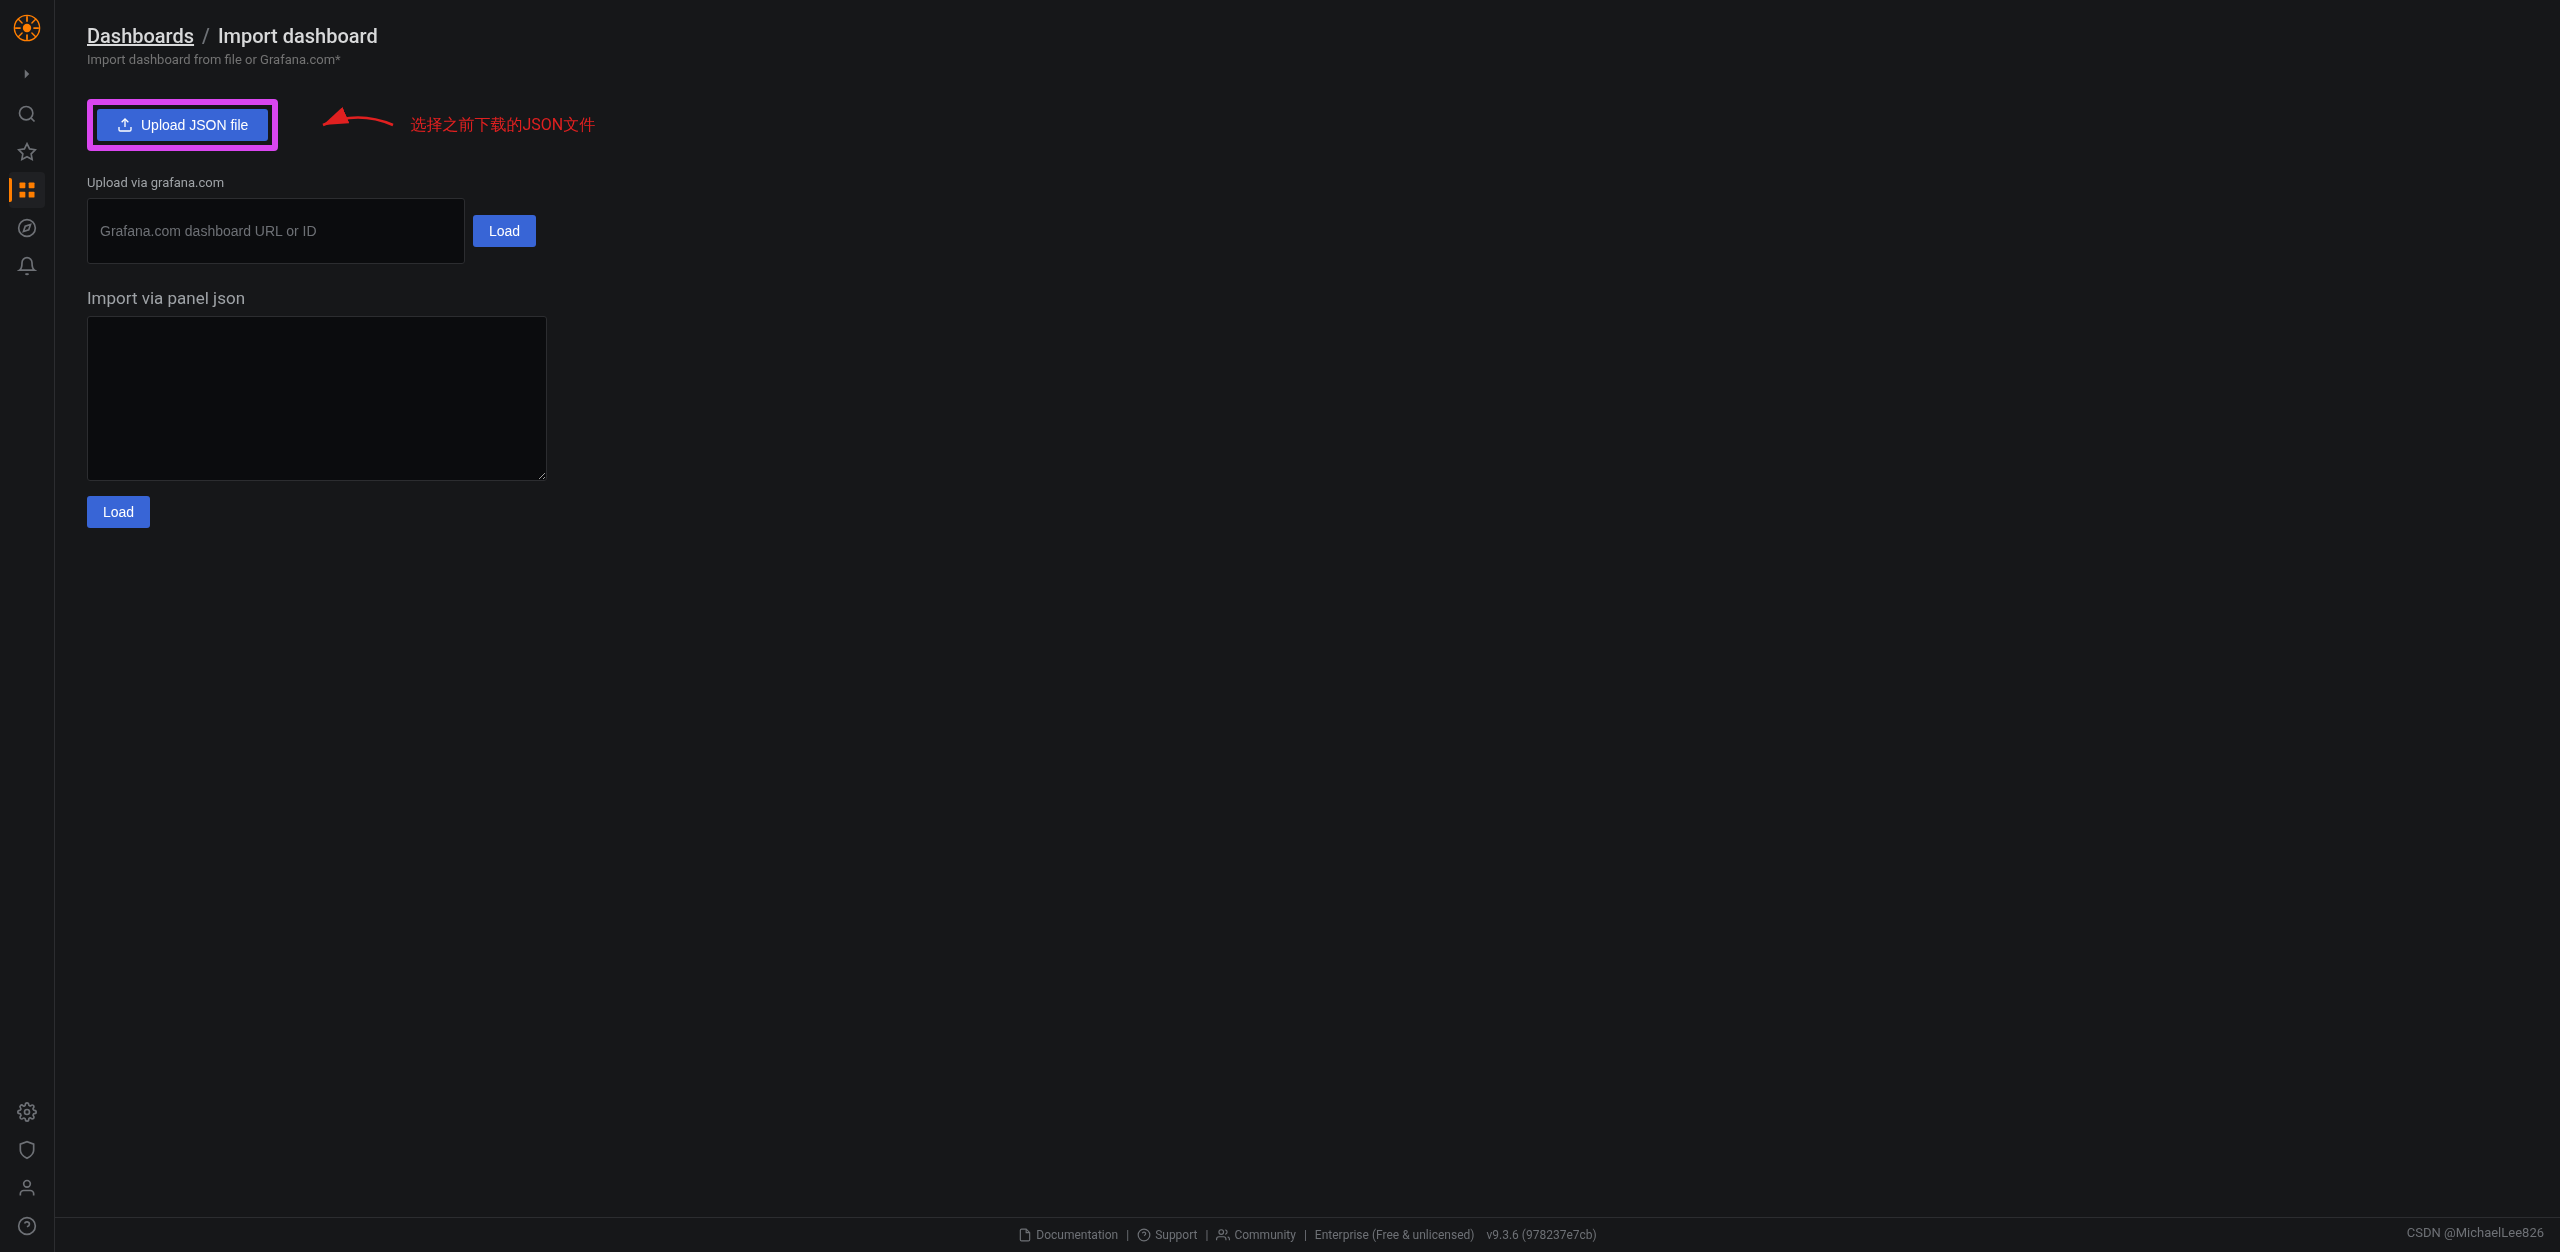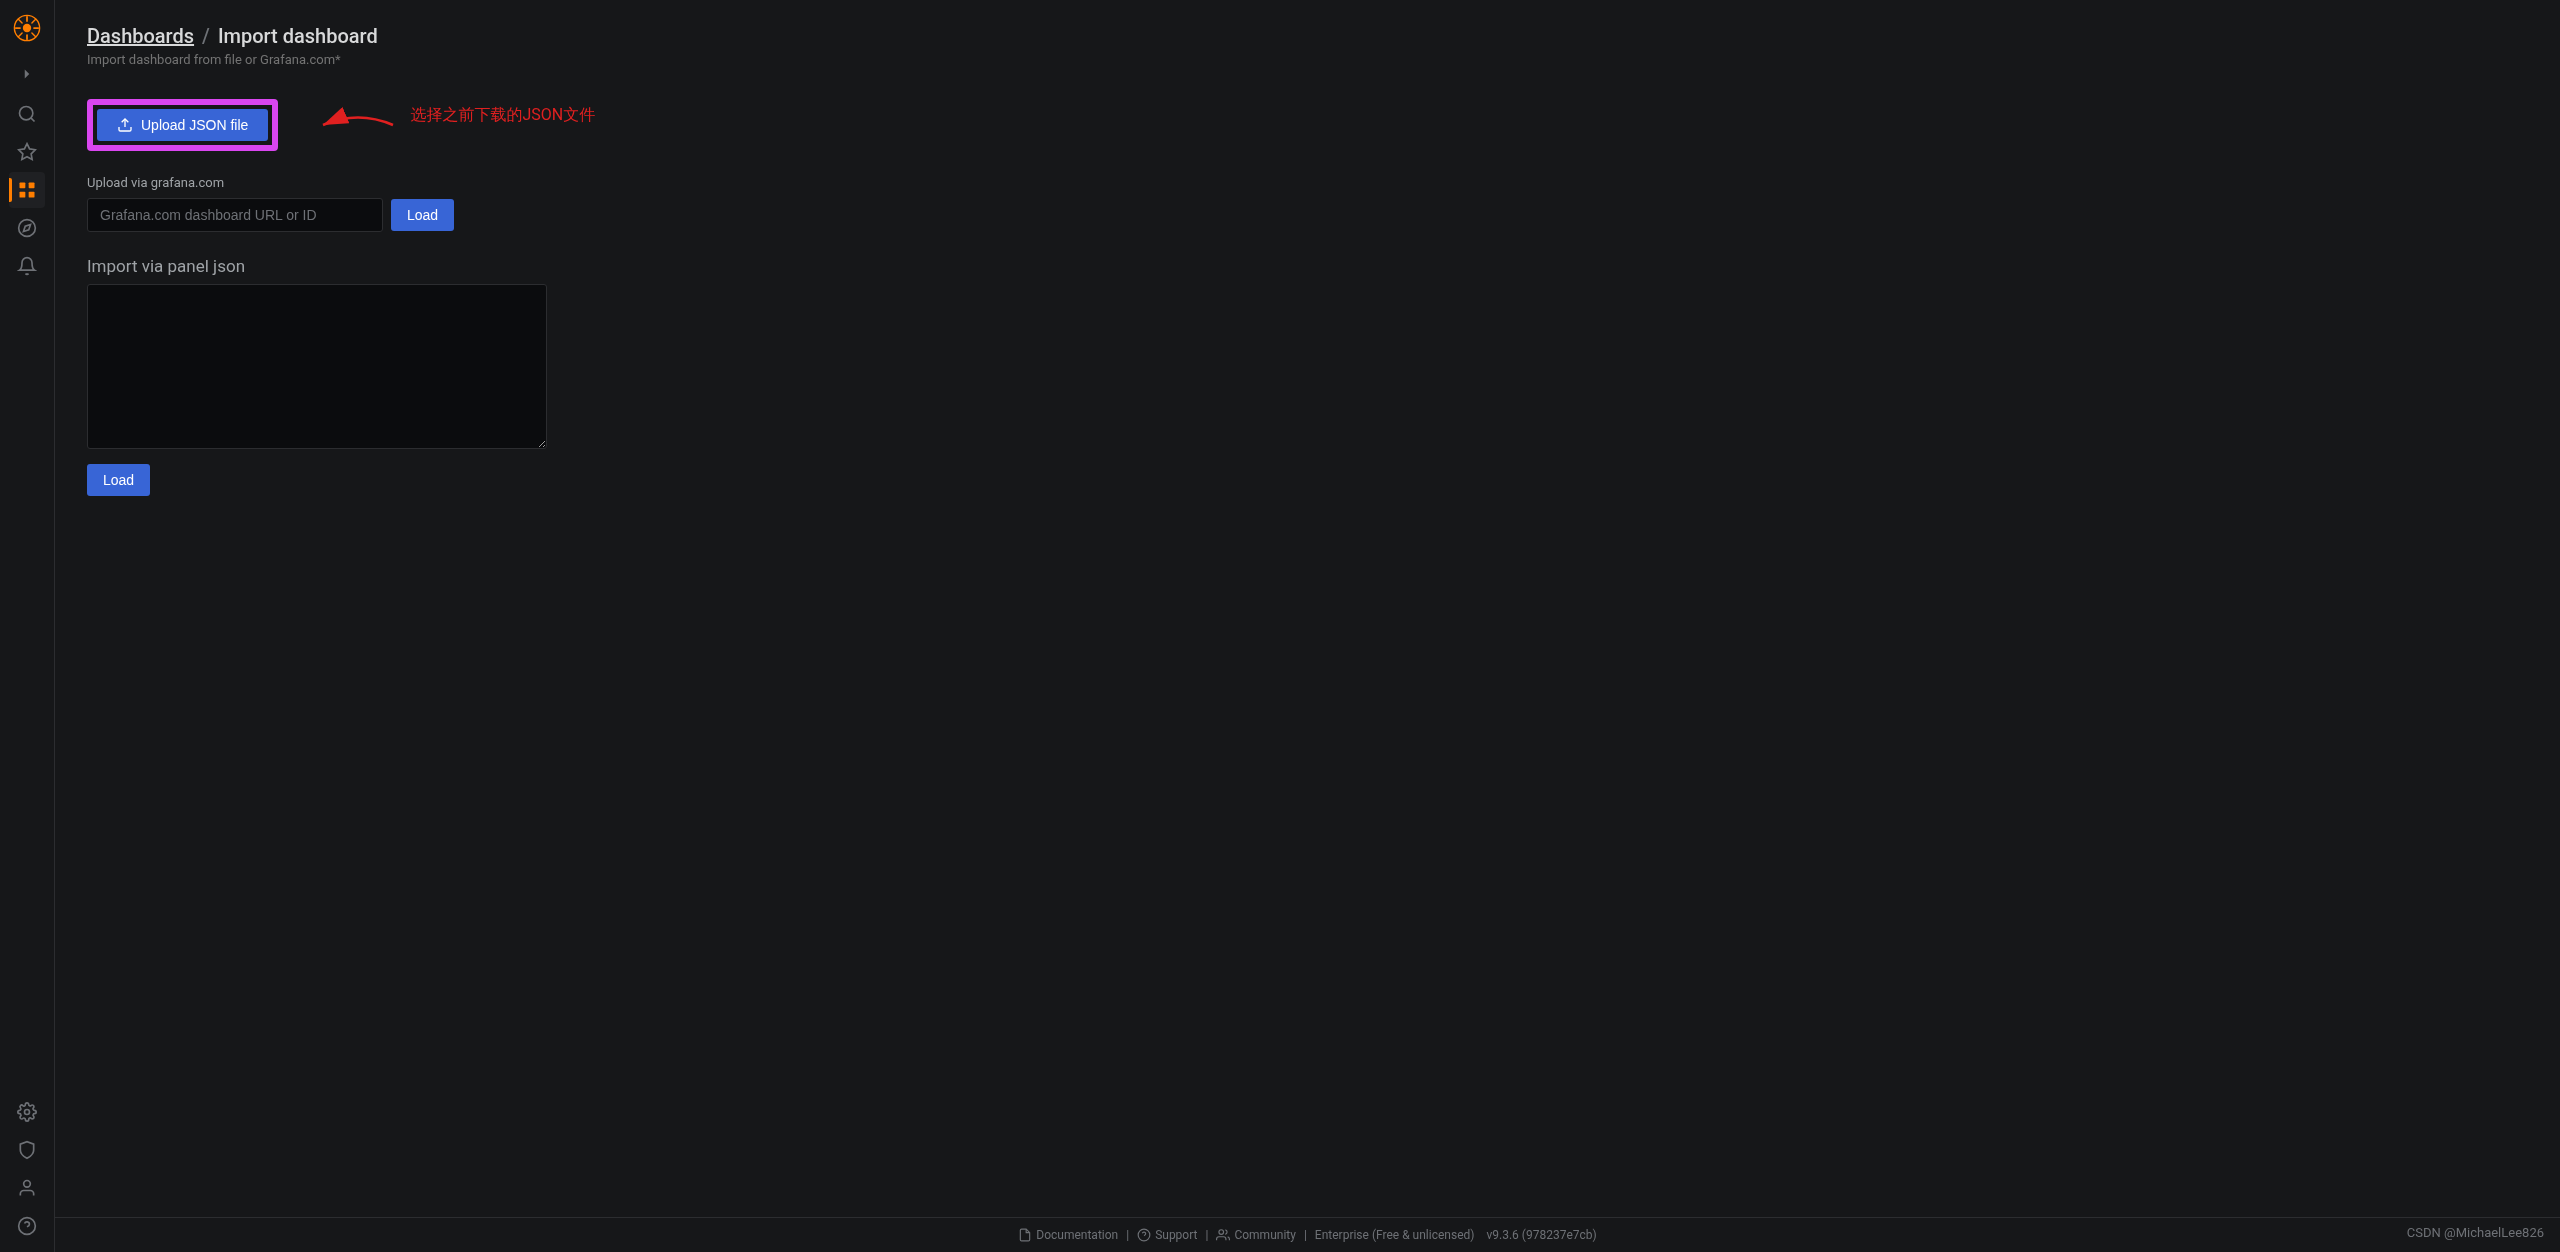--- a/index.html
+++ b/index.html
@@ -165,21 +165,21 @@
       border-radius: 3px;
       cursor: pointer;
       font-size: 14px;
       display: flex;
       align-items: center;
       gap: 8px;
     }
 
     .annotation-arrow {
       display: flex;
-      align-items: flex-start;
+      align-items: center;
       gap: 12px;
       color: #e02020;
     }
 
     .annotation-text {
       color: #e02020;
       font-size: 16px;
     }
 
     
@@ -196,24 +196,24 @@
     .import-grafana-row {
       display: flex;
       align-items: center;
       gap: 8px;
     }
 
     .grafana-url-input {
       background-color: #0b0c0e;
       border: 1px solid #2c2d30;
       color: #d8d9da;
-      padding: 8px 12px;
+      padding: 24px 12px;
       border-radius: 3px;
       font-size: 14px;
-      width: 296px;
+      width: 378px;
       outline: none;
     }
 
     .grafana-url-input::placeholder {
       color: #6e7176;
     }
 
     .load-btn {
       background-color: #3865d6;
       color: #ffffff;

